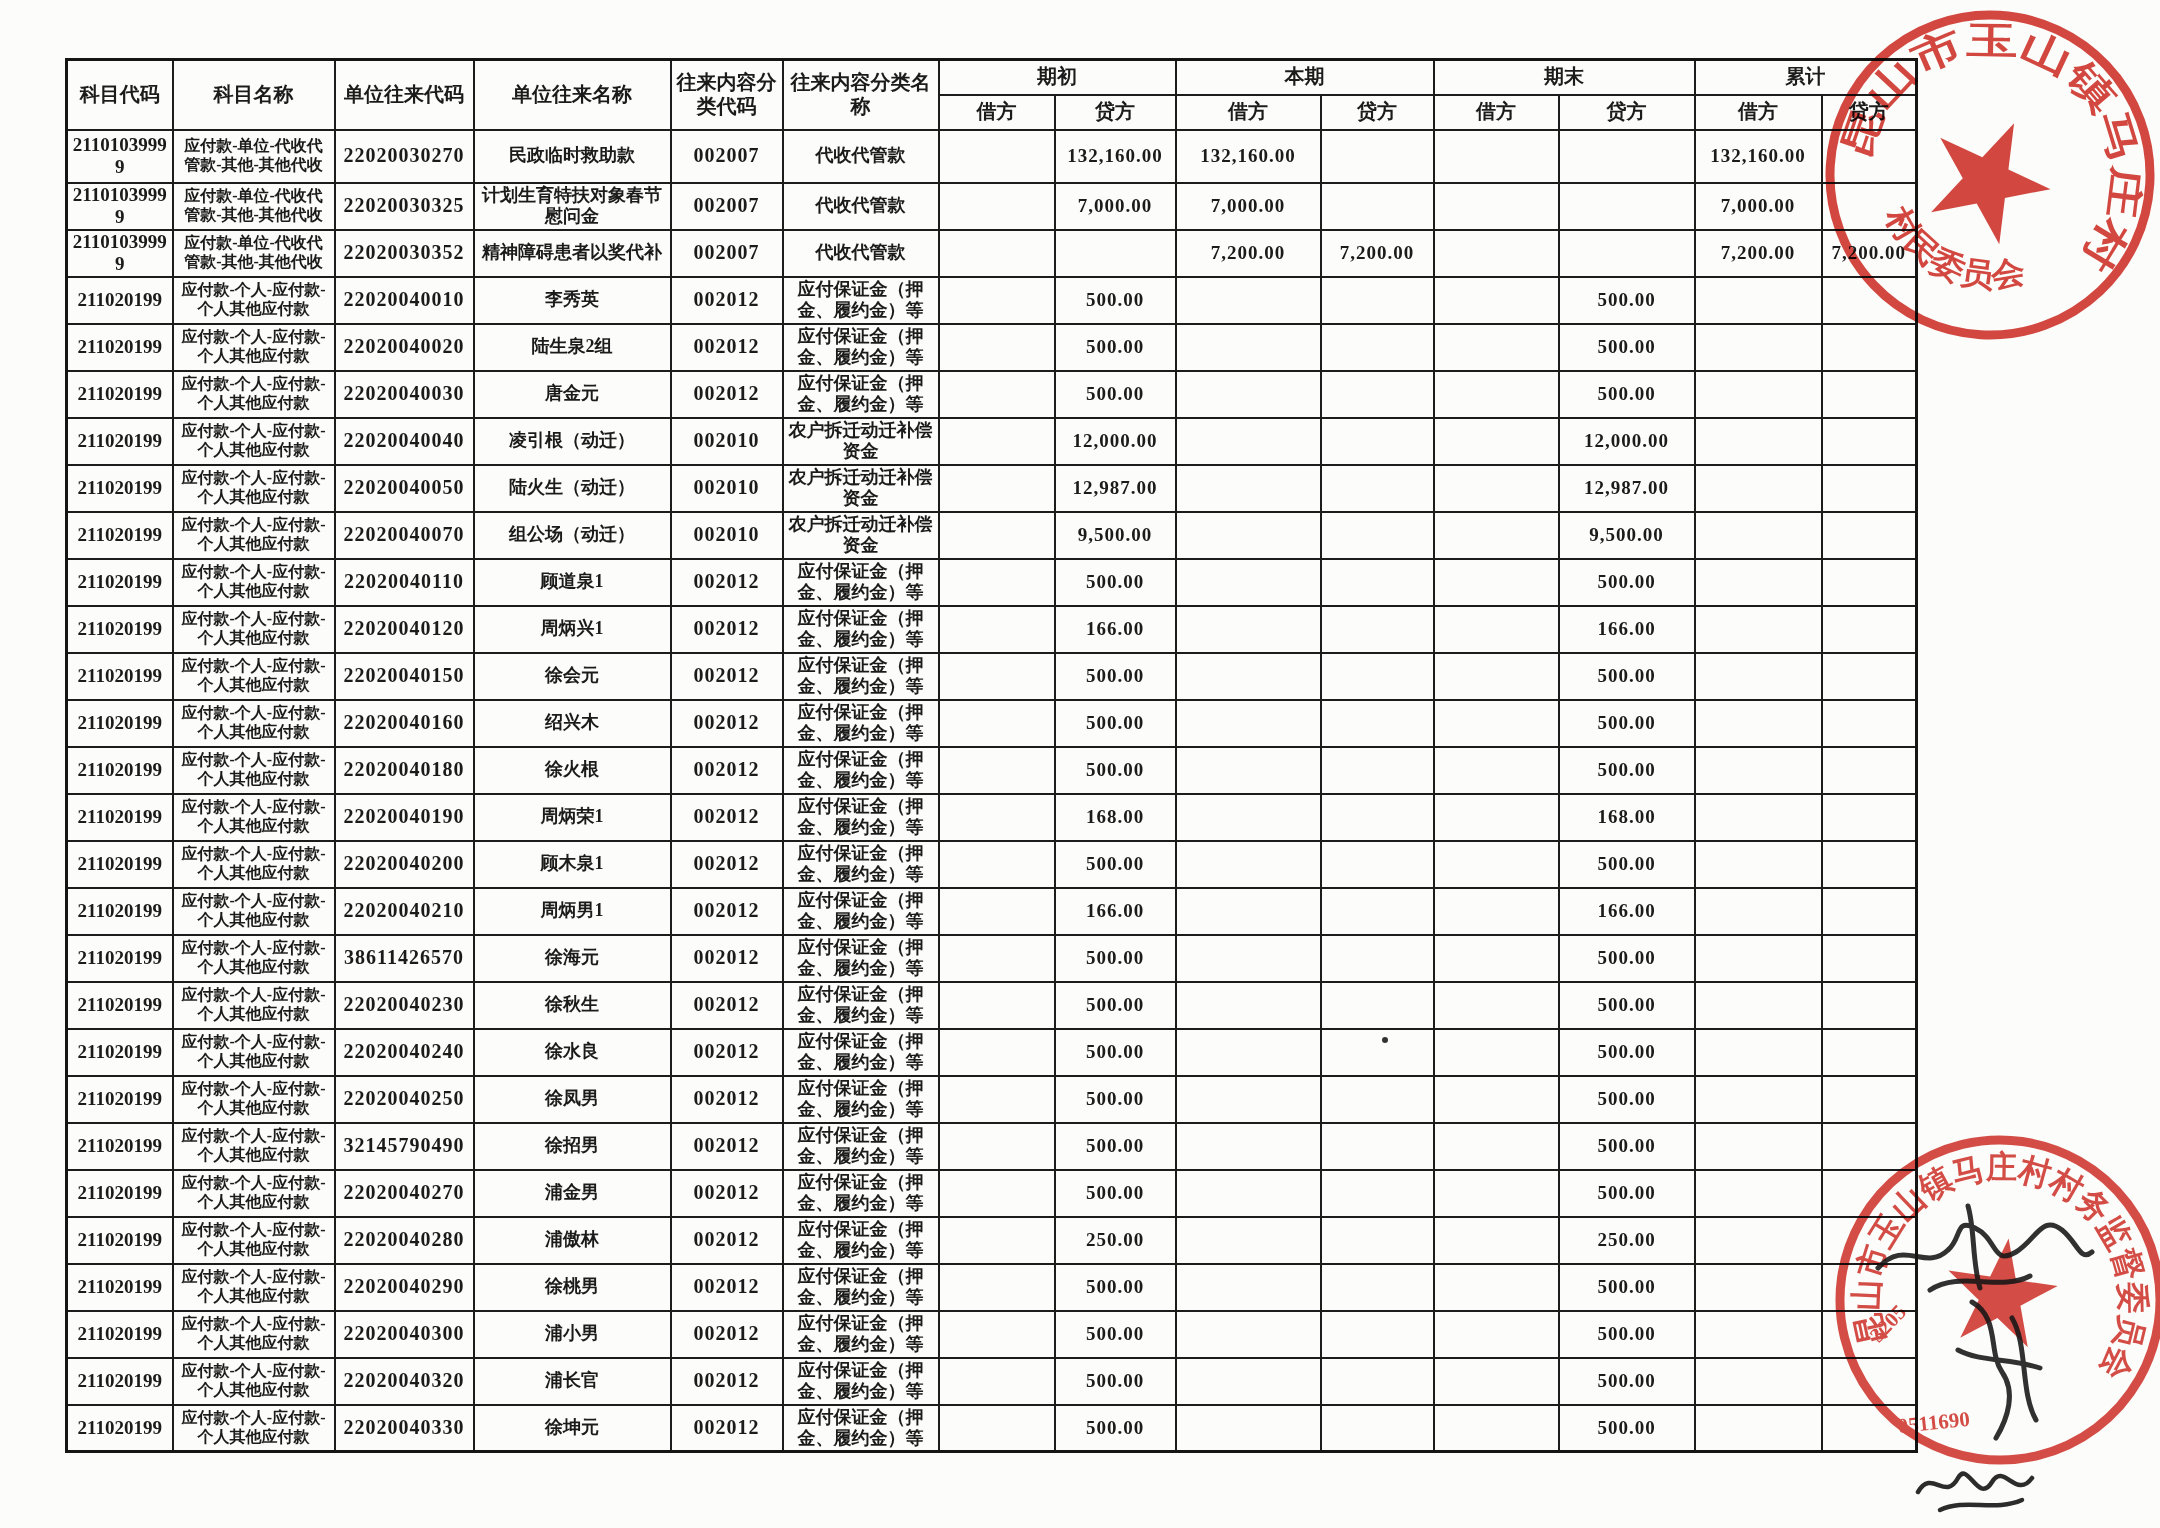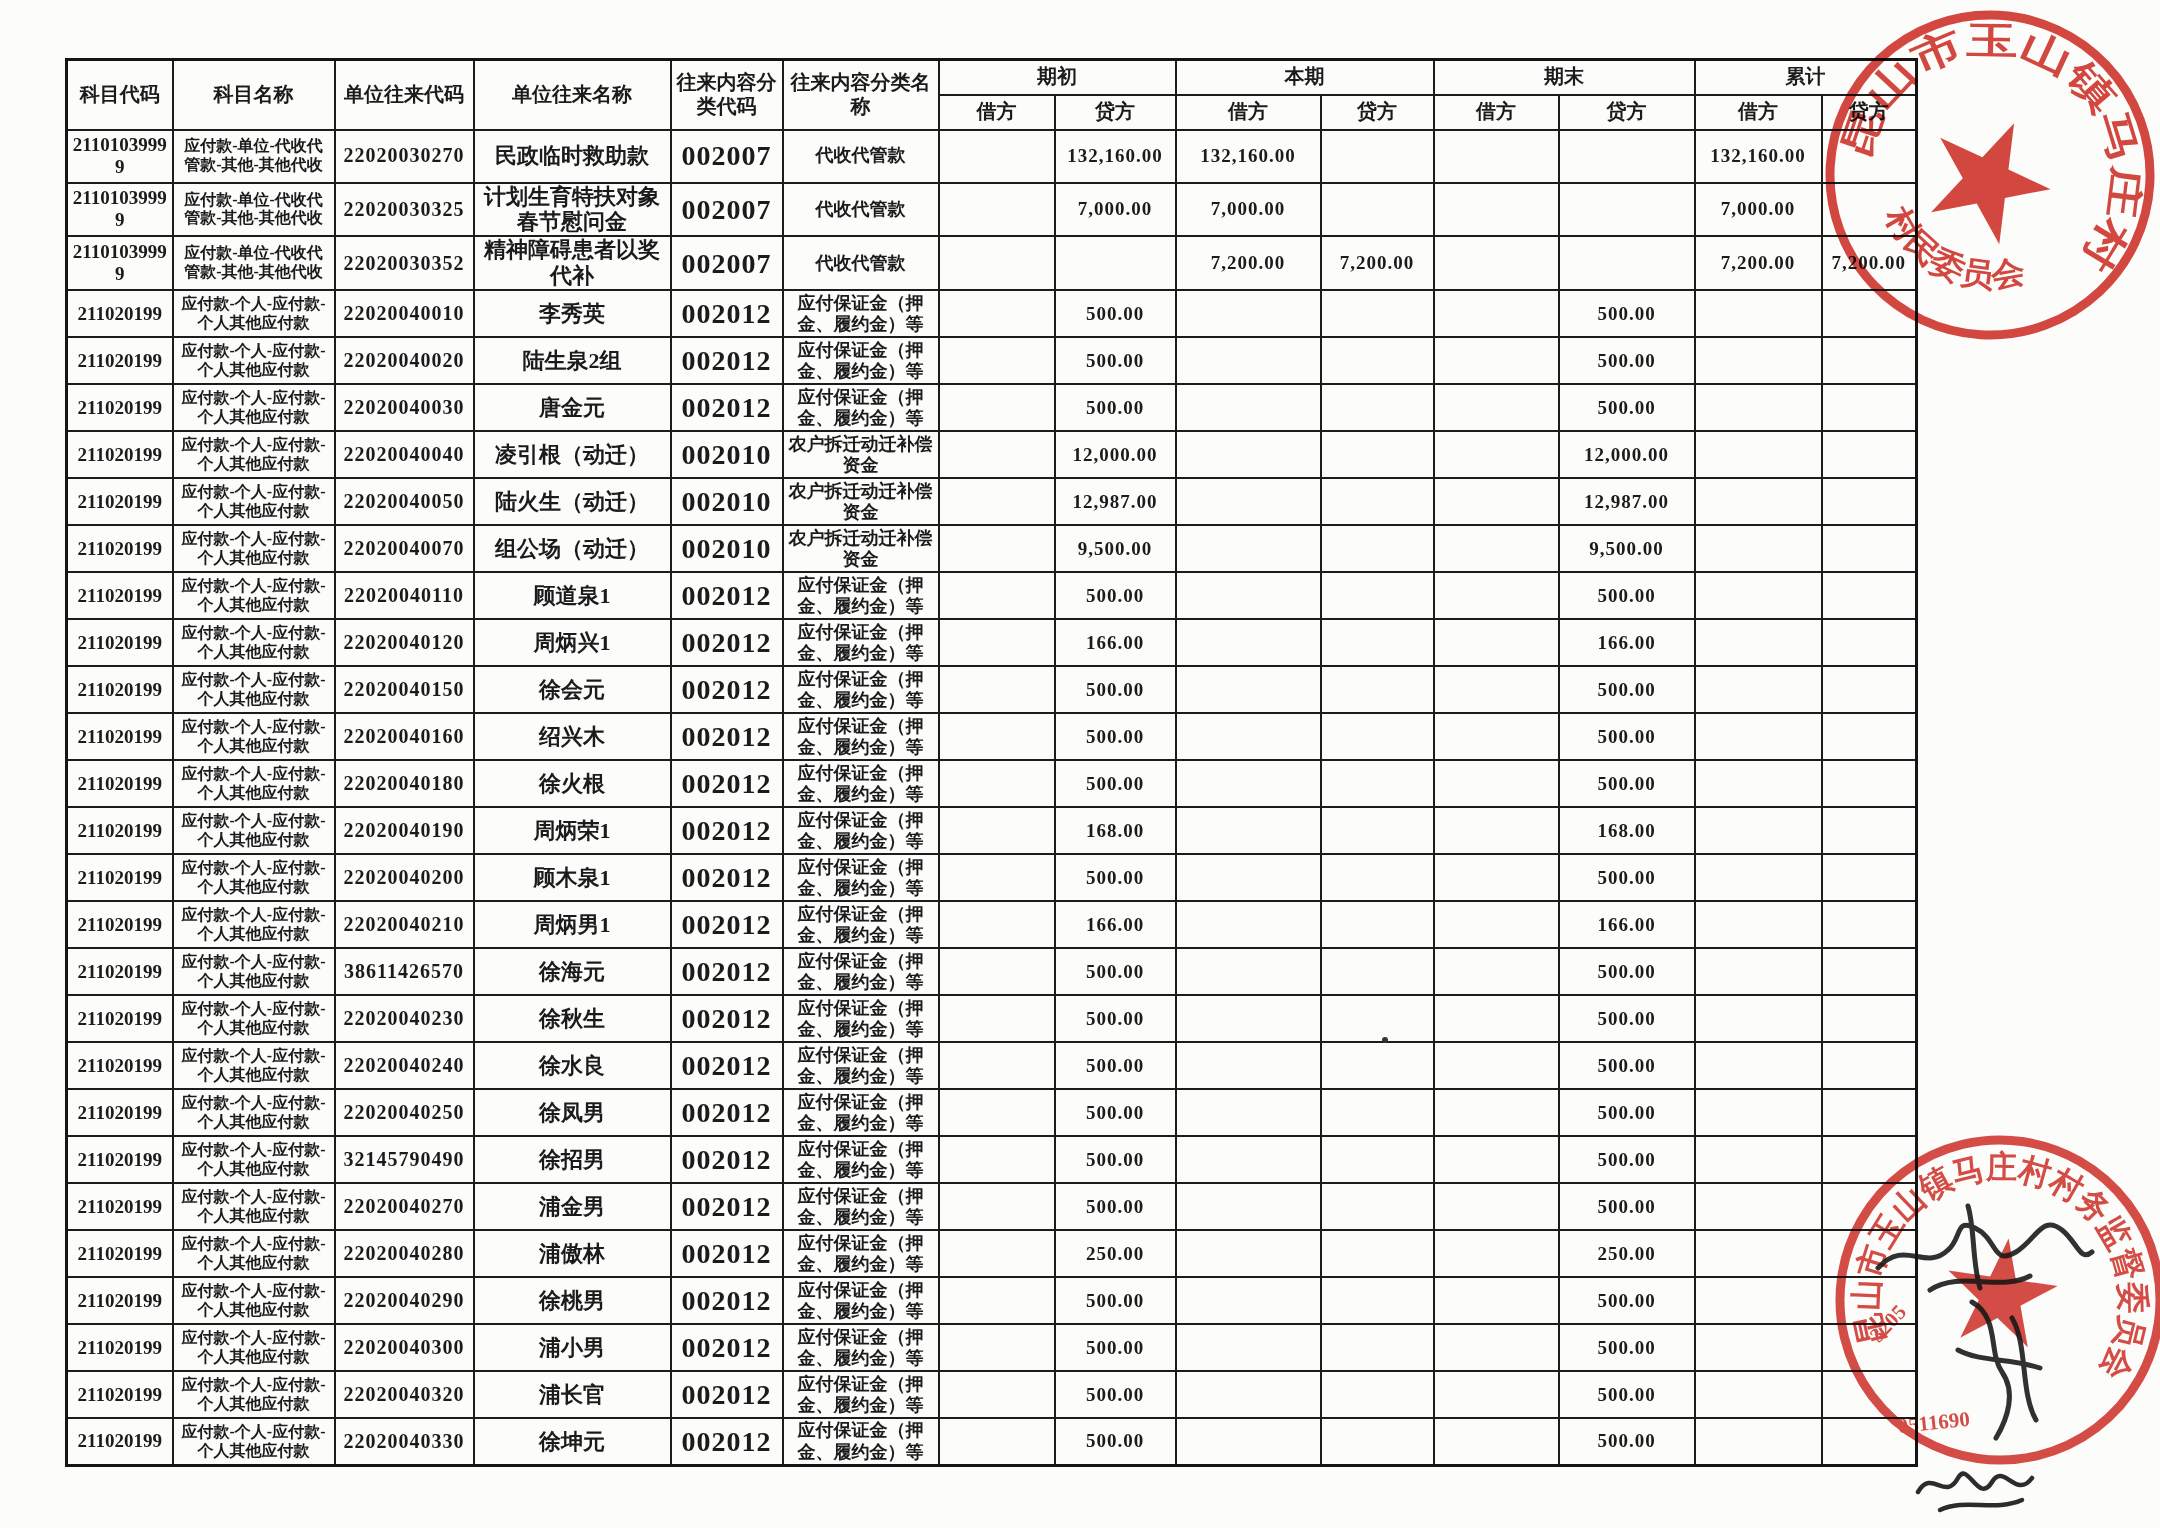--- a/index.html
+++ b/index.html
@@ -20,22 +20,22 @@
     text-align:center;vertical-align:middle;
     padding:0 3px;overflow:hidden;
     word-break:break-all;line-height:1.18;
   }
   .ledger thead tr{height:35px;}
   .ledger tbody tr{height:47px;}
   .ledger thead th{font-size:20px;}
   .f-code{font-size:19px;letter-spacing:0;margin-left:24px;}
   .f-name{font-size:16px;line-height:1.15;margin-left:36px;}
   .f-ucode{font-size:20px;letter-spacing:1px;}
-  .f-uname{font-size:22px;}
-  .f-ccode{font-size:28px;letter-spacing:1px;}
+  .f-uname{font-size:18px;}
+  .f-ccode{font-size:20px;letter-spacing:1px;}
   .f-cname{font-size:18px;line-height:1.12;}
   .num{font-size:19px;white-space:nowrap;letter-spacing:1px;}
   
   svg.overlay{position:absolute;left:0;top:0;pointer-events:none;}
   .seal{mix-blend-mode:multiply;}
 </style>
 </head>
 <body>
 
 <table class="ledger">

